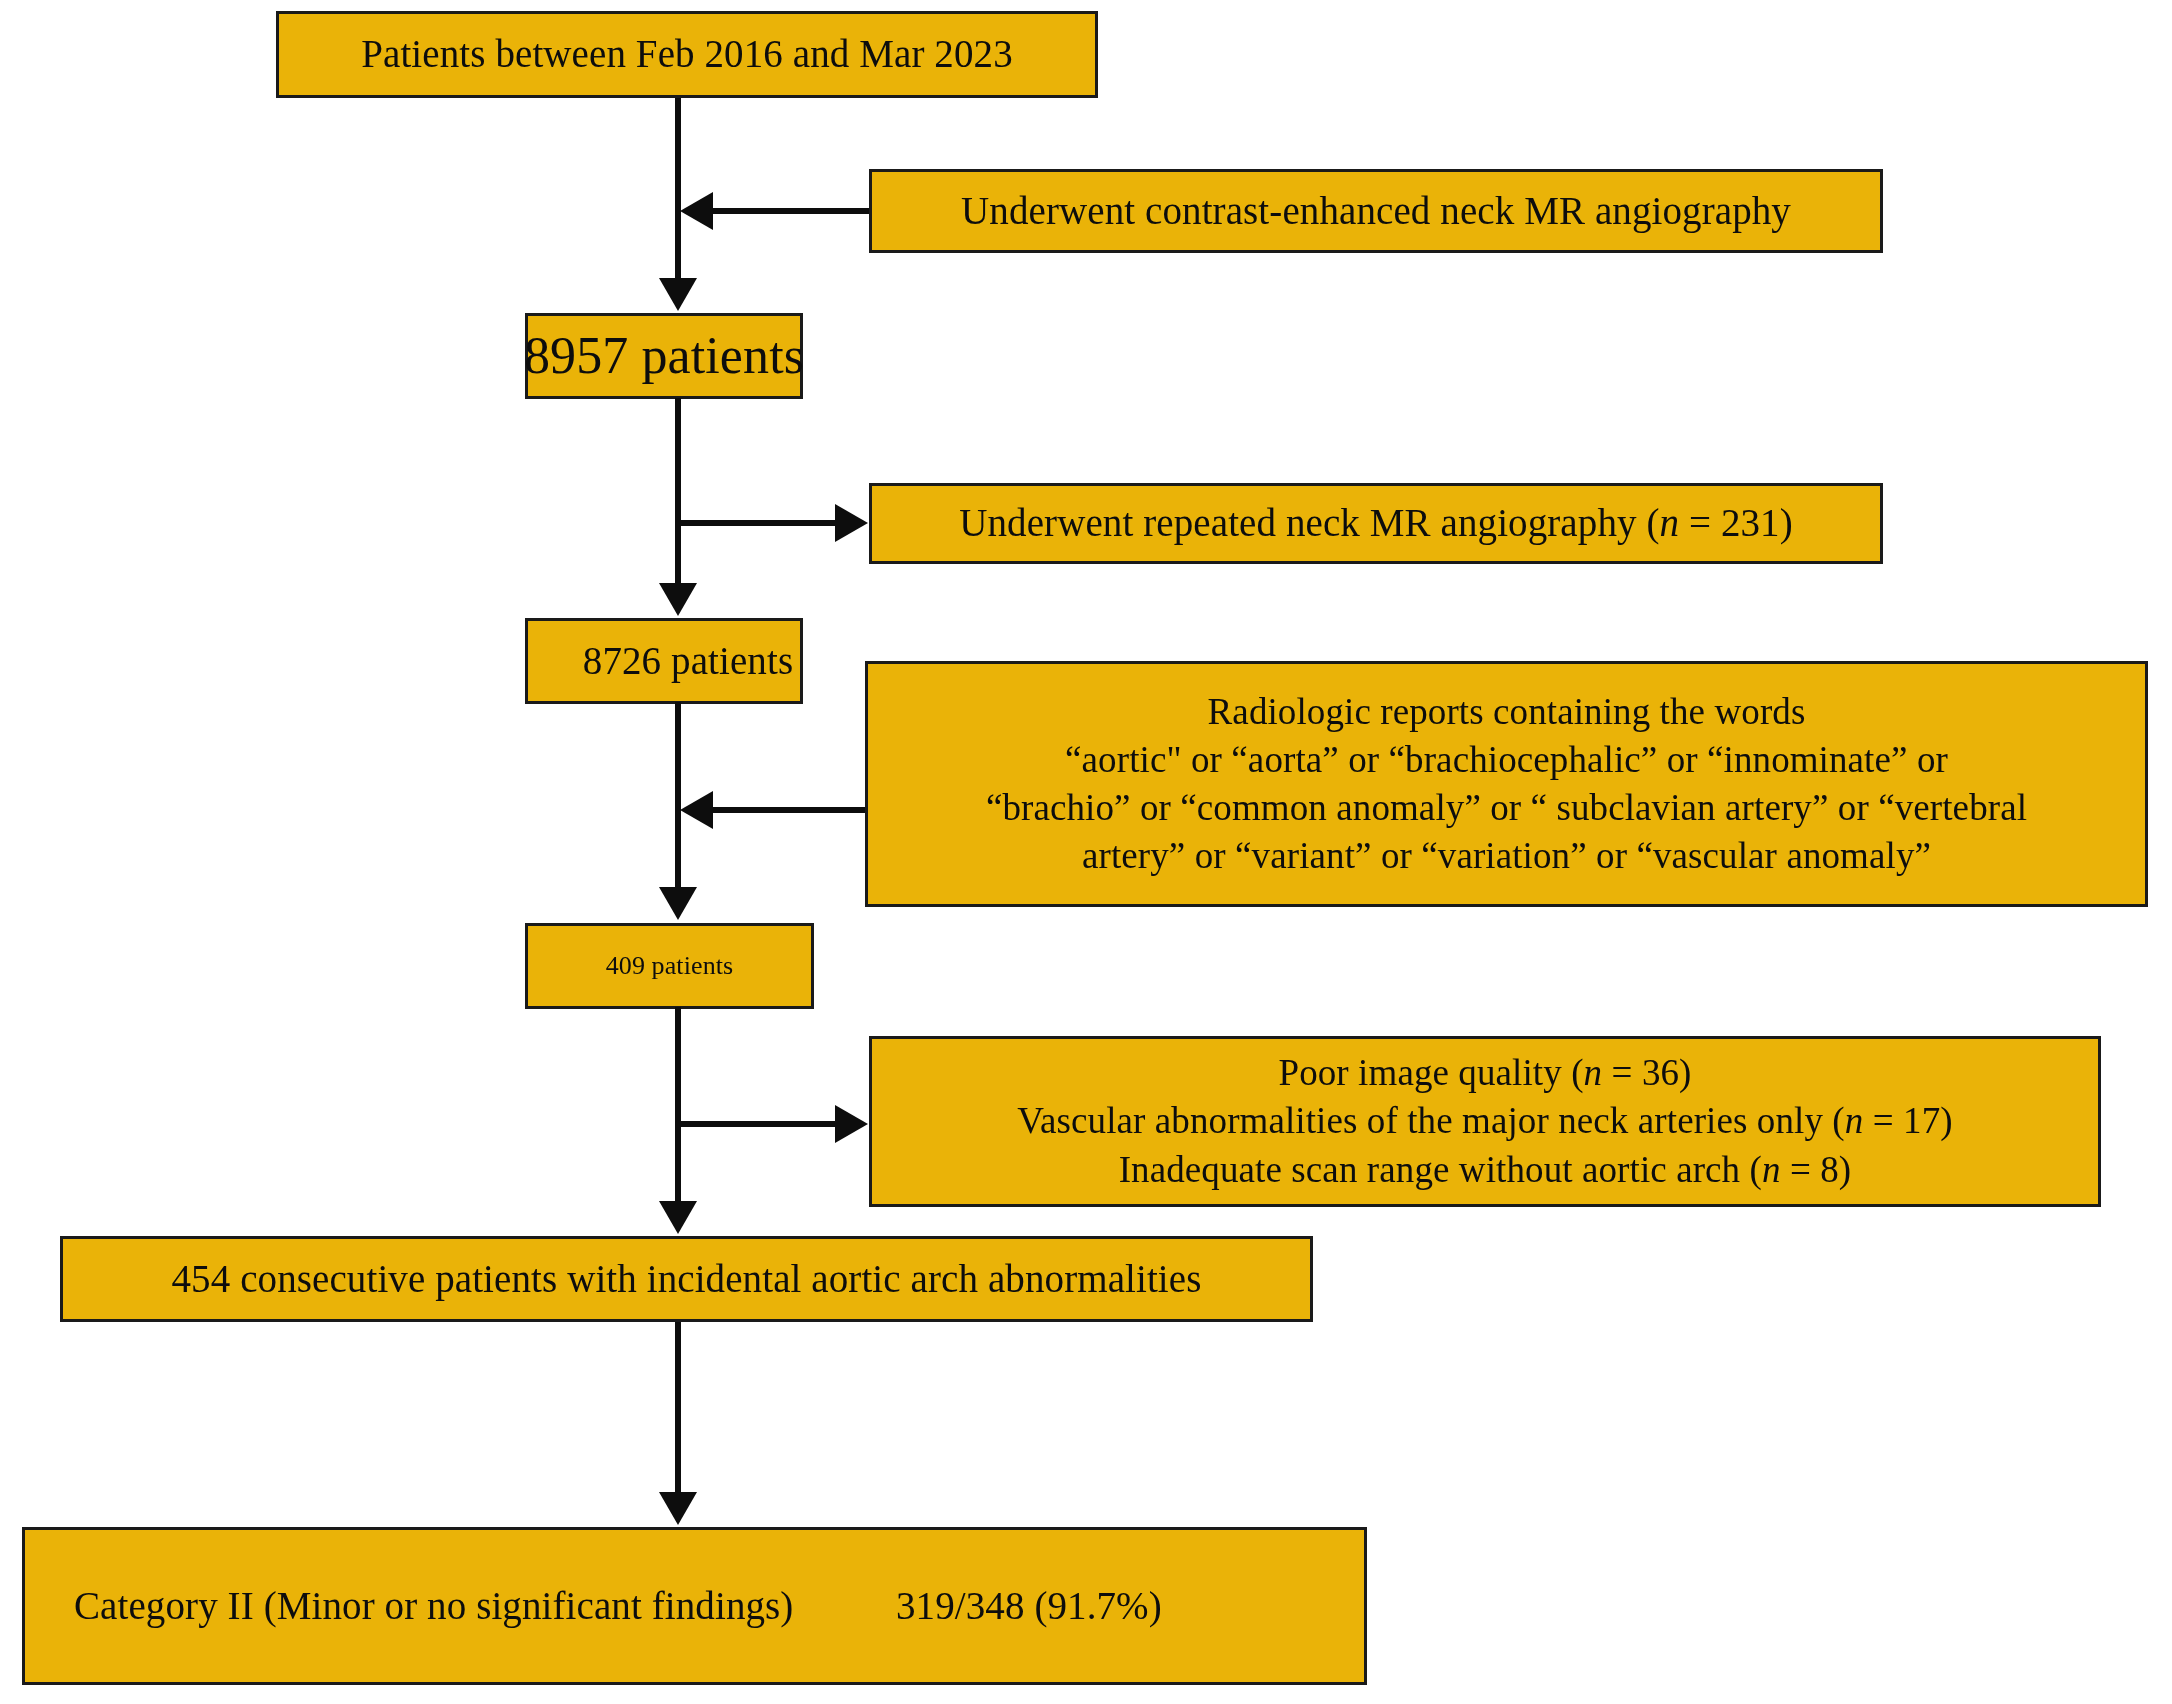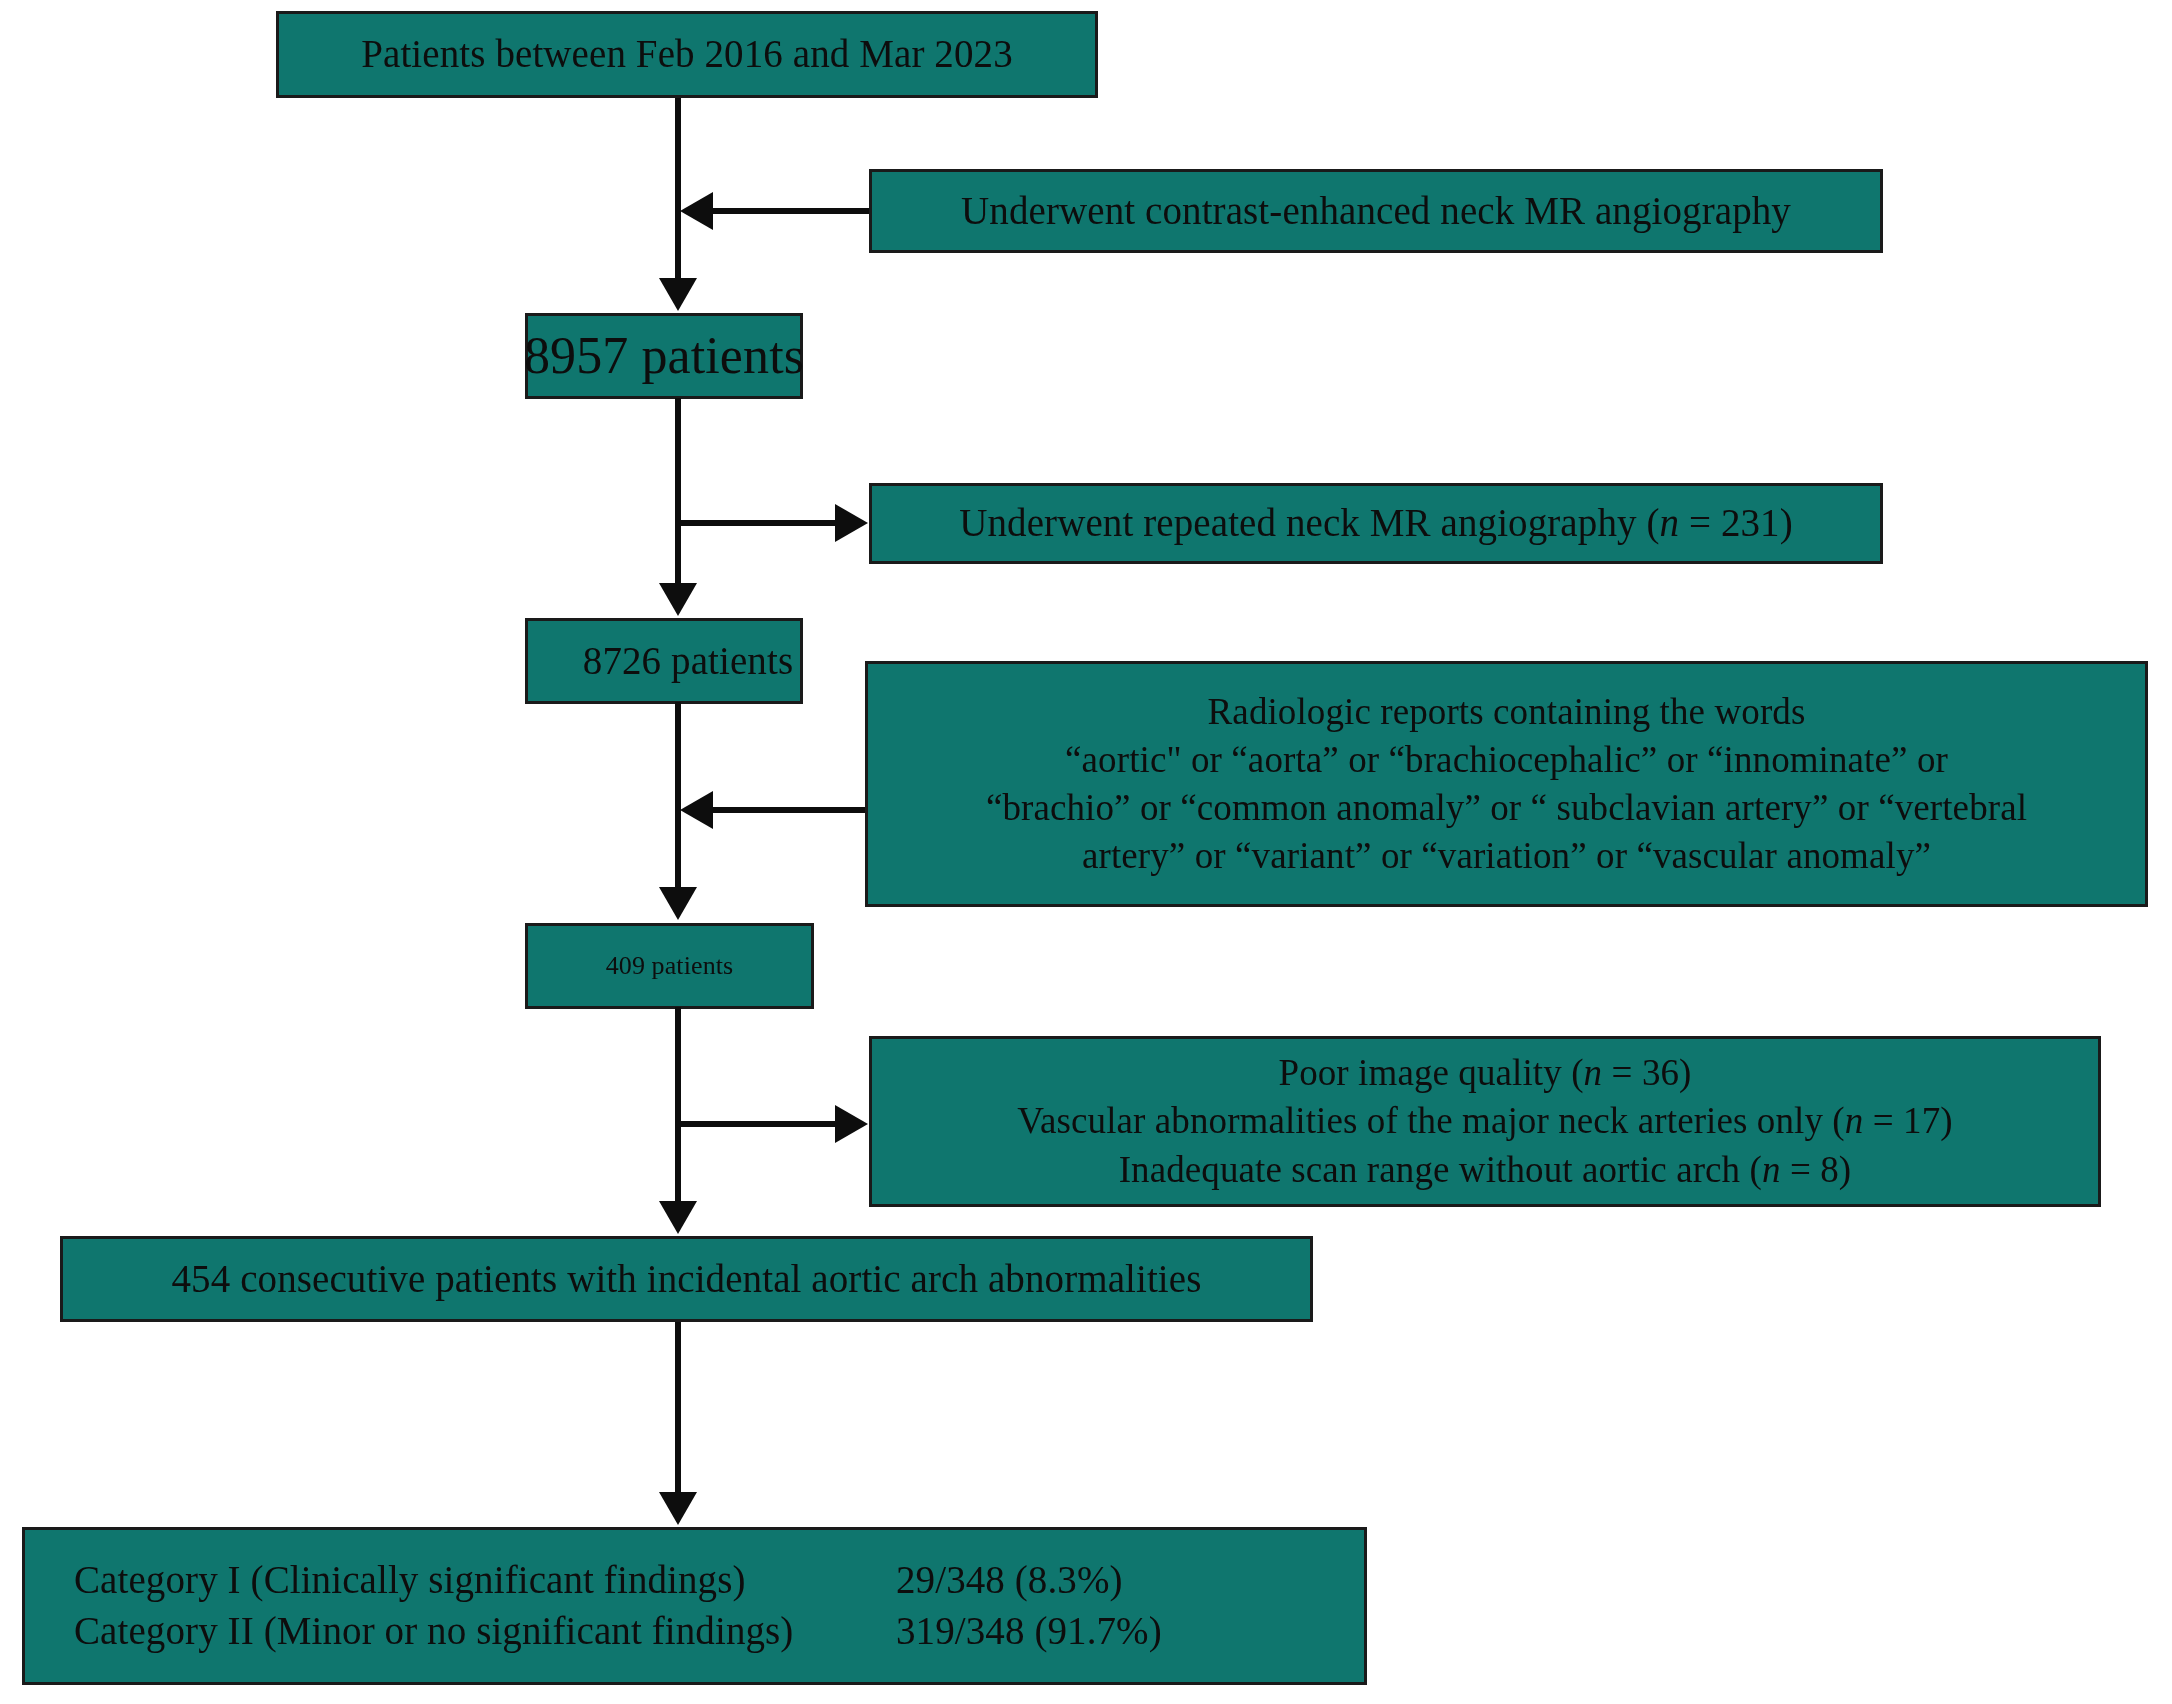--- a/index.html
+++ b/index.html
@@ -13,21 +13,21 @@
     height: 1704px;
     background: #ffffff;
     font-family: "Liberation Serif", "DejaVu Serif", serif;
     color: #0d0d0d;
     overflow: hidden;
   }
   .box {
     position: absolute;
     box-sizing: border-box;
     border: 3.6px solid #1a1a1a;
-    background: #0f766e;
+    background: #eab308;
     display: flex;
     flex-direction: column;
     align-items: center;
     justify-content: center;
     text-align: center;
     line-height: 1.30;
     letter-spacing: 0.1px;
   }
   .box .line {
     white-space: nowrap;
@@ -164,23 +164,19 @@
 
   <div class="box" id="node-348">
     <span class="line">454 consecutive  patients  with incidental  aortic  arch abnormalities</span>
   </div>
 
   <div class="vline" style="left:675px; top:1322px; height:173px;"></div>
   <div class="arrow-down" style="left:659px; top:1492px;"></div>
 
   <div class="box left-align" id="node-categories">
     <div class="cat-row">
-      <span class="cat-label">Category I (Clinically  significant  findings)</span>
-      <span class="cat-value">29/348  (8.3%)</span>
-    </div>
-    <div class="cat-row">
       <span class="cat-label">Category II (Minor  or no significant  findings)</span>
       <span class="cat-value">319/348  (91.7%)</span>
     </div>
   </div>
 
 </div>
 
 
 </body></html>

